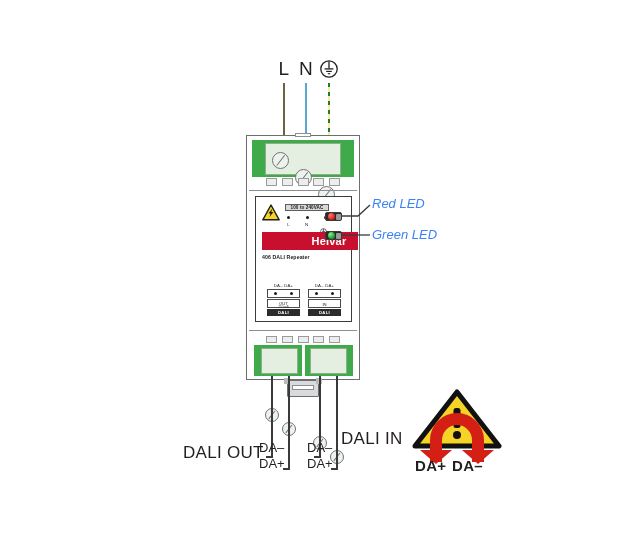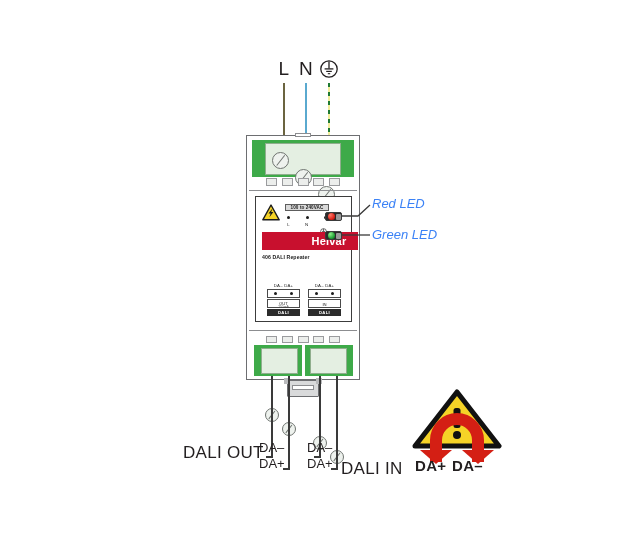--- a/index.html
+++ b/index.html
@@ -216,21 +216,21 @@
   <div class="abs" style="left:331px;top:468px;width:7px;height:1.8px;background:#3a3a3a;"></div>
 
   <div class="abs dali-side" style="left:183px;top:443px;">DALI OUT</div>
 
   <div class="abs da-txt" style="left:259px;top:440px;">DA–</div>
   <div class="abs da-txt" style="left:259px;top:456px;">DA+</div>
 
   <div class="abs da-txt" style="left:307px;top:440px;">DA–</div>
   <div class="abs da-txt" style="left:307px;top:456px;">DA+</div>
 
-  <div class="abs dali-side" style="left:341px;top:459px;">DALI IN</div>
+  <div class="abs dali-side" style="left:341px;top:429px;">DALI IN</div>
 
   <div class="abs" style="left:412px;top:388px;">
     <svg width="90" height="98" viewBox="0 0 90 98">
       <polygon points="45,4 87,58 3,58" fill="#f5d327" stroke="#111111" stroke-width="5" stroke-linejoin="round"></polygon>
       <rect x="41.5" y="20" width="7" height="20" rx="2.5" fill="#111111"></rect>
       <circle cx="45" cy="47" r="4" fill="#111111"></circle>
     </svg>
   </div>
 
   <div class="abs" style="left:414px;top:412px;">

